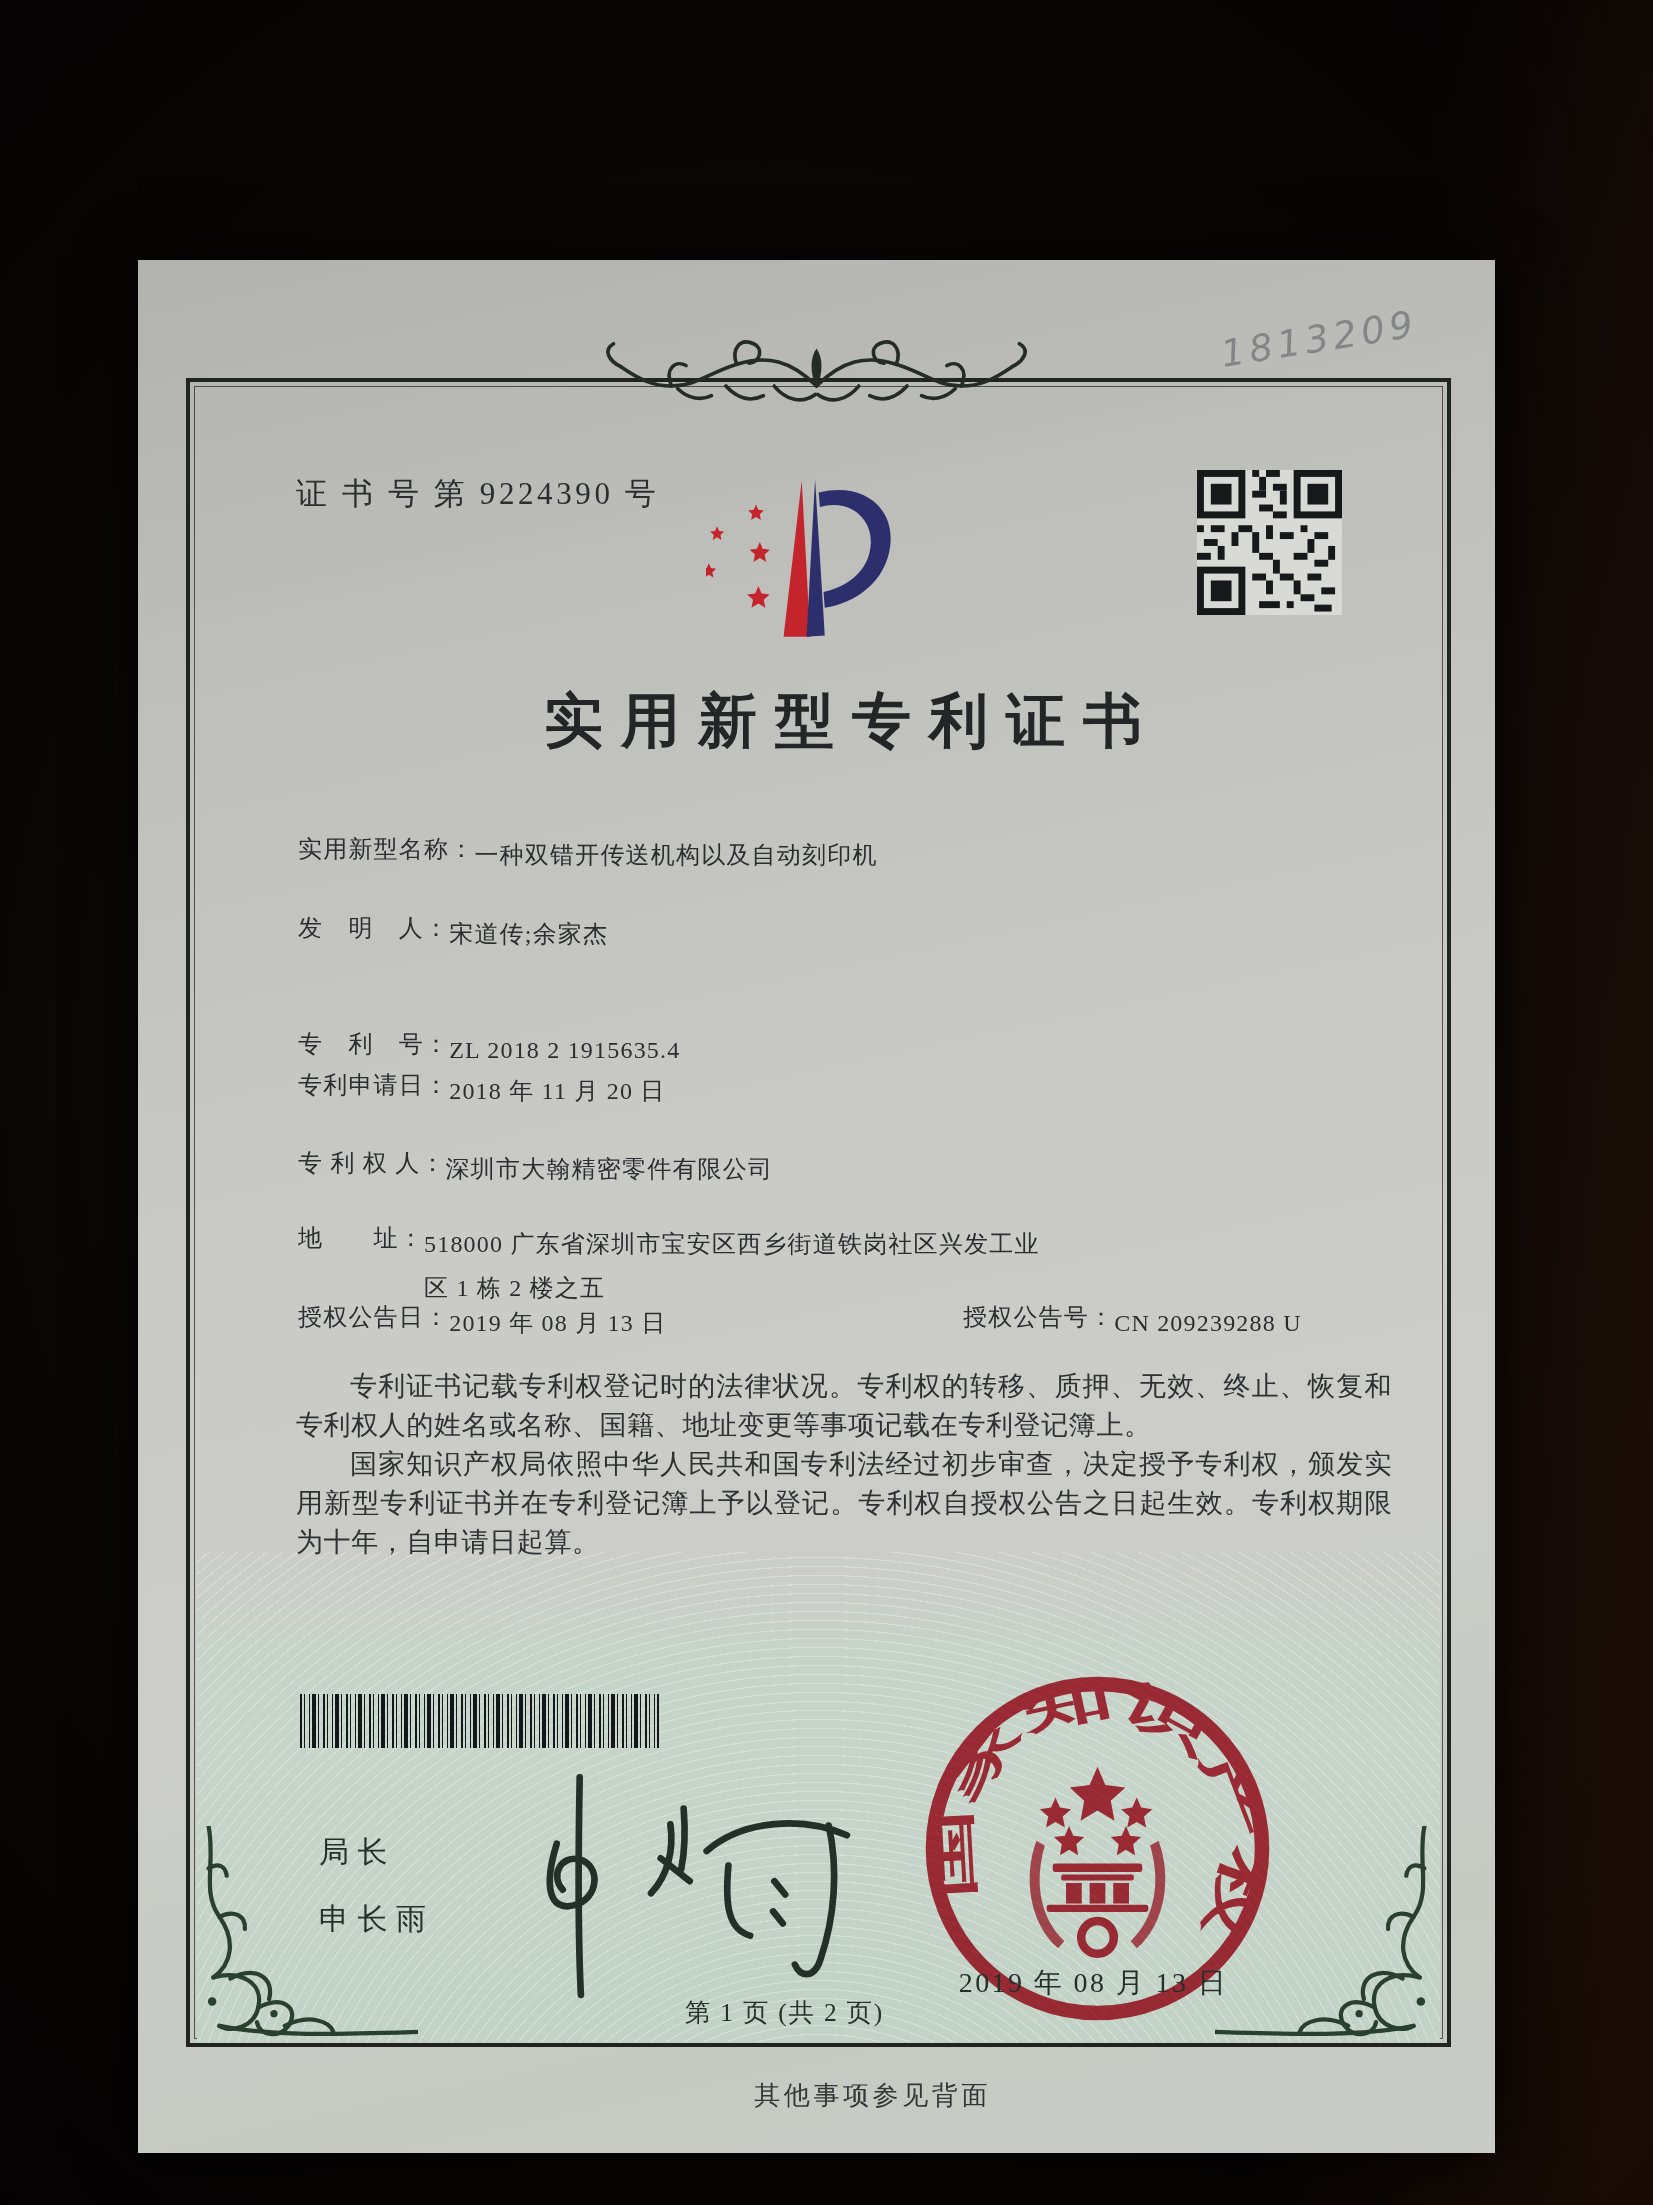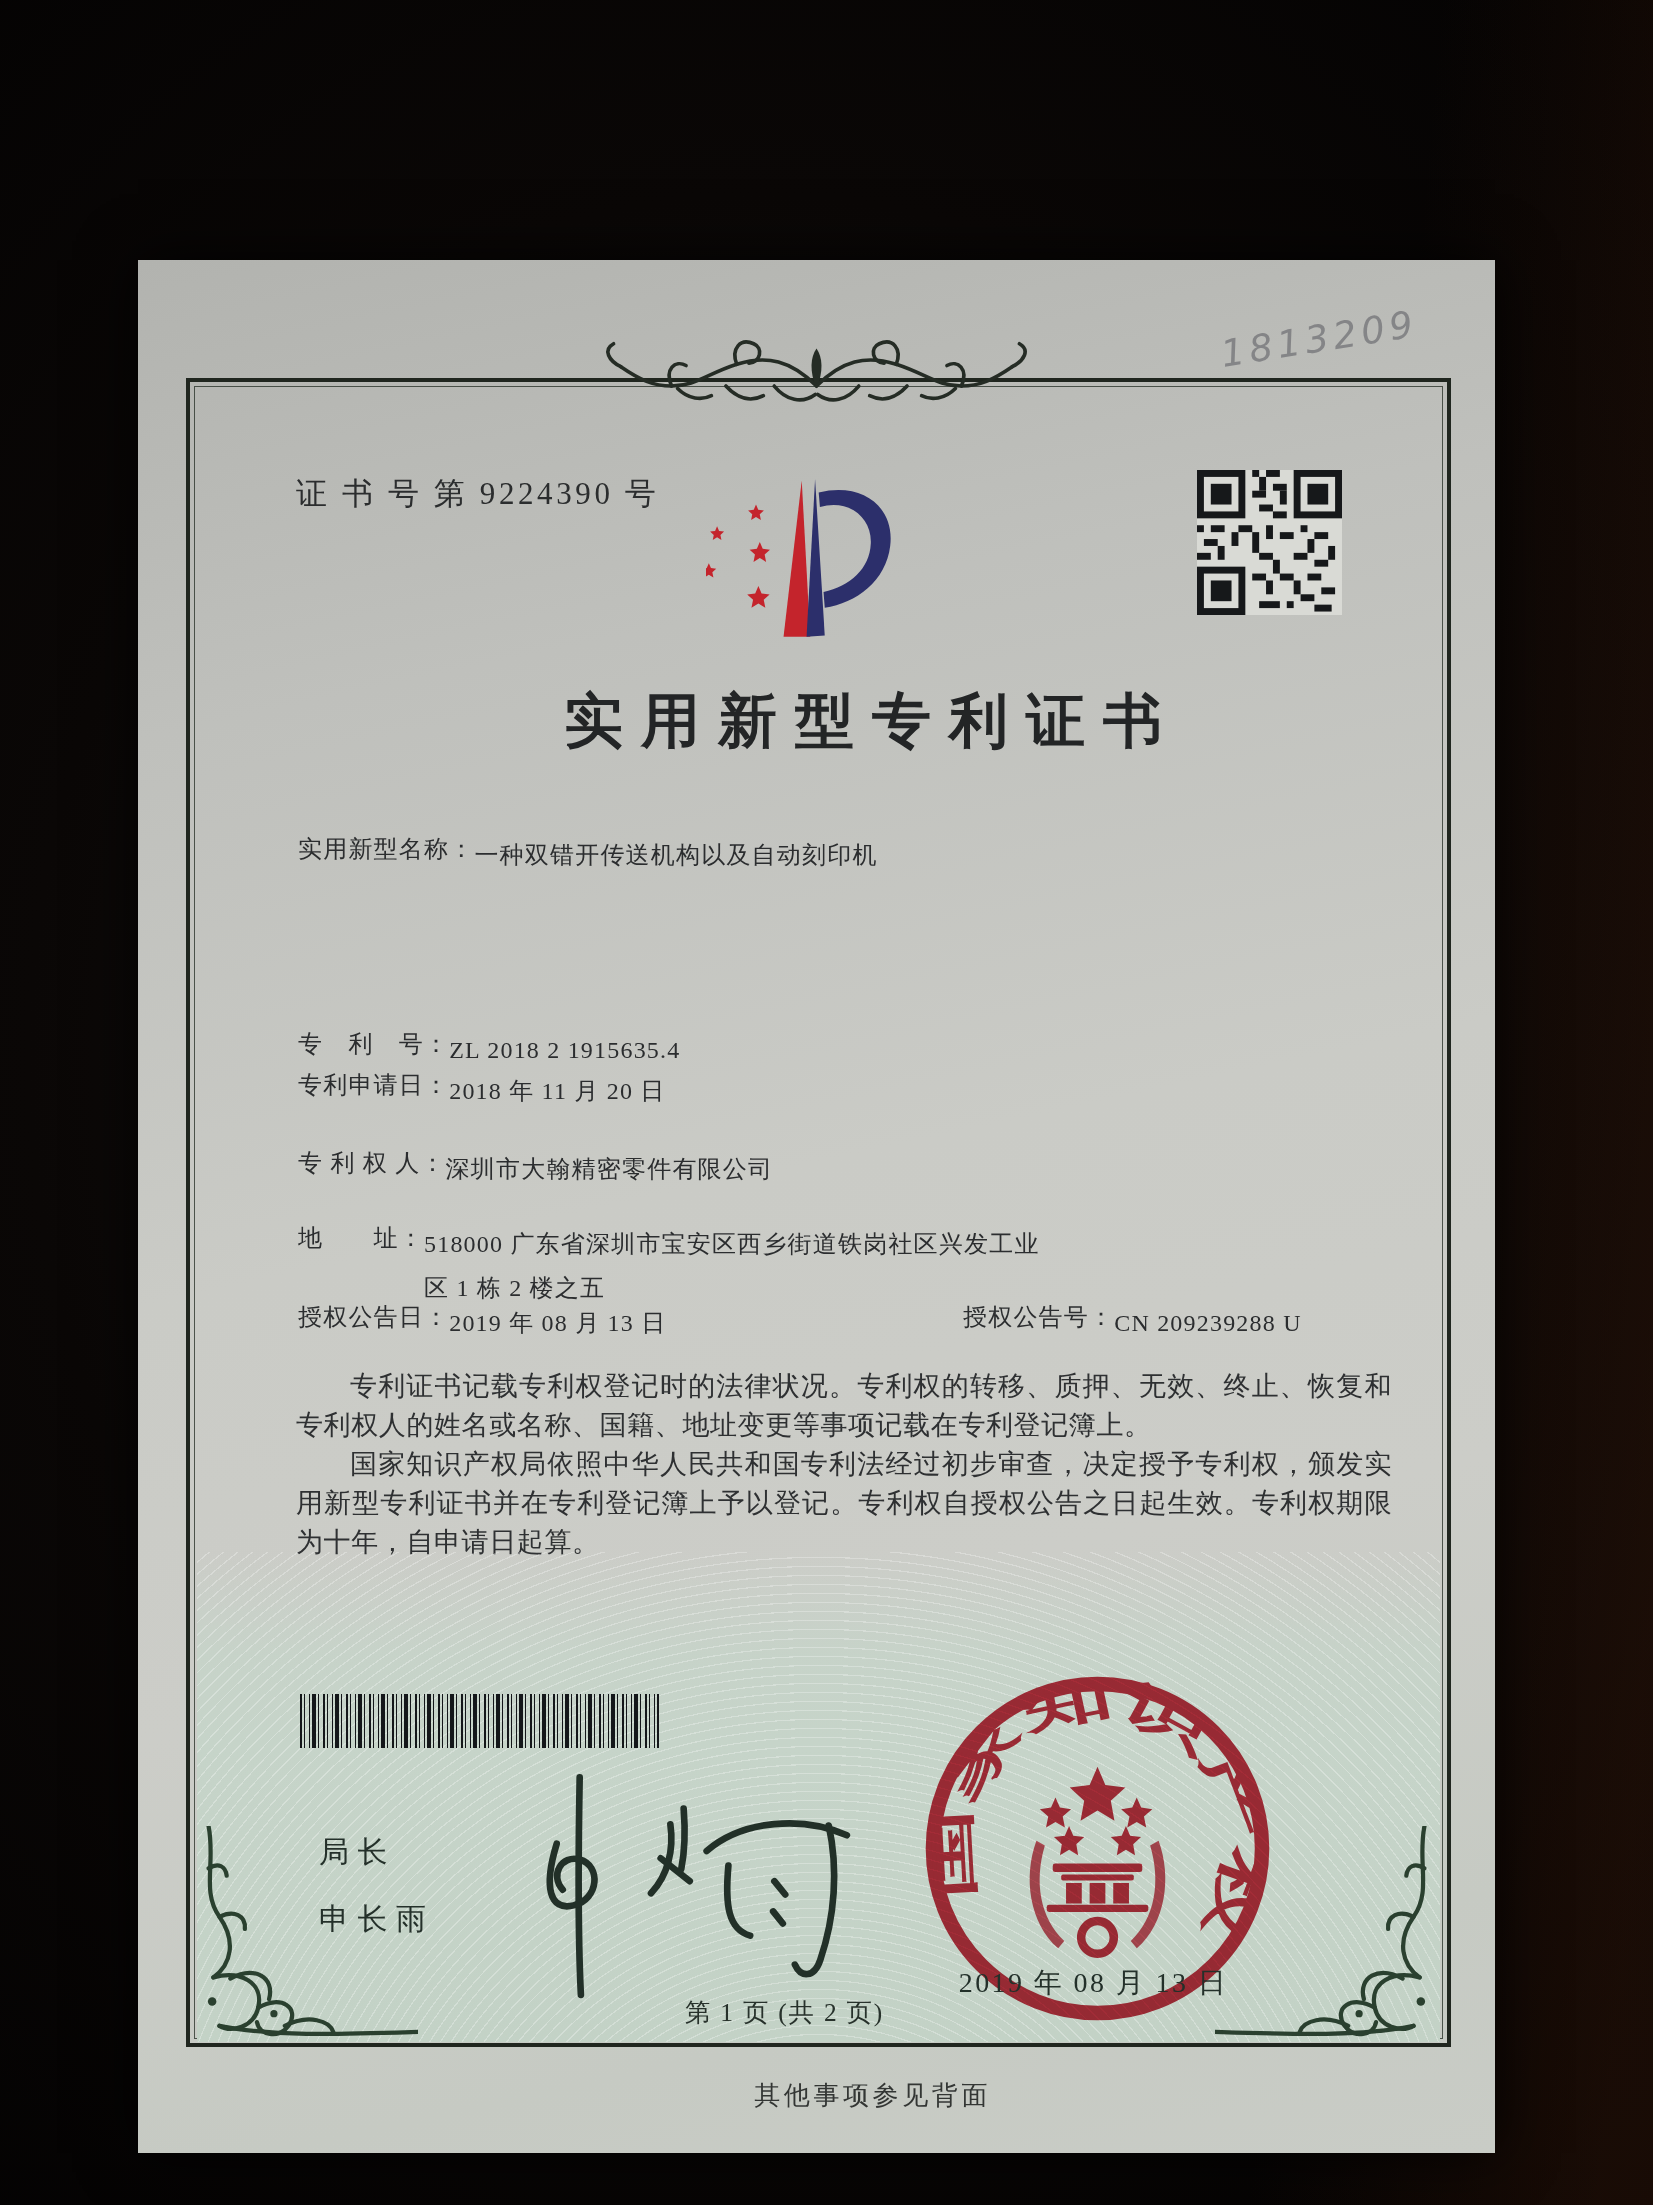--- a/index.html
+++ b/index.html
@@ -20,21 +20,21 @@
   .green-zone{position:absolute;left:6.6px;right:6.6px;bottom:1.2px;height:490px;
     background:linear-gradient(to bottom, rgba(198,212,201,0) 0px, rgba(198,212,201,.85) 103px, #c6d4c9 193px, #c3d2c6 100%);}
   .green-zone .waves{position:absolute;inset:0;opacity:.5;
     background:repeating-radial-gradient(circle at 50% 150%, rgba(255,255,255,.55) 0 1.2px, rgba(255,255,255,0) 1.2px 9px);}
   
   .handwritten{position:absolute;left:1082px;top:56px;width:218px;
     font-family:"DejaVu Sans",sans-serif;font-style:italic;font-size:37px;letter-spacing:4.8px;
     color:rgba(88,88,94,.55);transform:rotate(-9deg);}
   .certno{position:absolute;left:158px;top:213px;font-size:31px;letter-spacing:3.6px;color:#2b2d2e;}
   .title{position:absolute;left:0;top:422px;width:1410px;text-align:center;
-    font-size:59px;font-weight:bold;letter-spacing:18px;color:#232526;text-indent:18px;margin-left:20px;}
+    font-size:59px;font-weight:bold;letter-spacing:18px;color:#232526;text-indent:18px;}
   .frow{position:absolute;left:160px;right:91px;font-size:24px;color:#2b2d2f;letter-spacing:1.2px;}
   .frow .flabel{display:inline-block;vertical-align:top;}
   .frow .fvalue{display:inline-block;vertical-align:top;white-space:pre-line;max-width:907px;line-height:44px;}
   .r1{top:573px}.r2{top:652px}.r3{top:768px}.r4{top:809px}.r5{top:887px}
   .r6{top:962px}.r7{top:1041px}
   .grant-no{position:absolute;left:665px;top:0;}
   .bodytext{position:absolute;left:158px;right:103px;top:1107px;color:#2e3032;
     font-size:27px;line-height:39px;text-align:justify;letter-spacing:0.6px;}
   .bodytext p{margin:0;text-indent:2em;}
   .barcode{position:absolute;left:162px;top:1434px;width:359px;height:54px;
@@ -140,20 +140,23 @@
           <rect x="160" y="20" width="30" height="30"></rect>
           <rect x="20" y="160" width="30" height="30"></rect>
       </g>
     </svg>
 
     <div class="title">实用新型专利证书</div>
 
     <div class="frow r1">
       <span class="flabel">实用新型名称：</span><span class="fvalue">一种双错开传送机构以及自动刻印机</span>
     </div>
+    <div class="frow r2">
+      <span class="flabel">发　明　人：</span><span class="fvalue">宋道传;余家杰</span>
+    </div>
     <div class="frow r3">
       <span class="flabel">专　利　号：</span><span class="fvalue">ZL 2018 2 1915635.4</span>
     </div>
     <div class="frow r4">
       <span class="flabel">专利申请日：</span><span class="fvalue">2018 年 11 月 20 日</span>
     </div>
     <div class="frow r5">
       <span class="flabel">专 利 权 人：</span><span class="fvalue">深圳市大翰精密零件有限公司</span>
     </div>
     <div class="frow r6">

